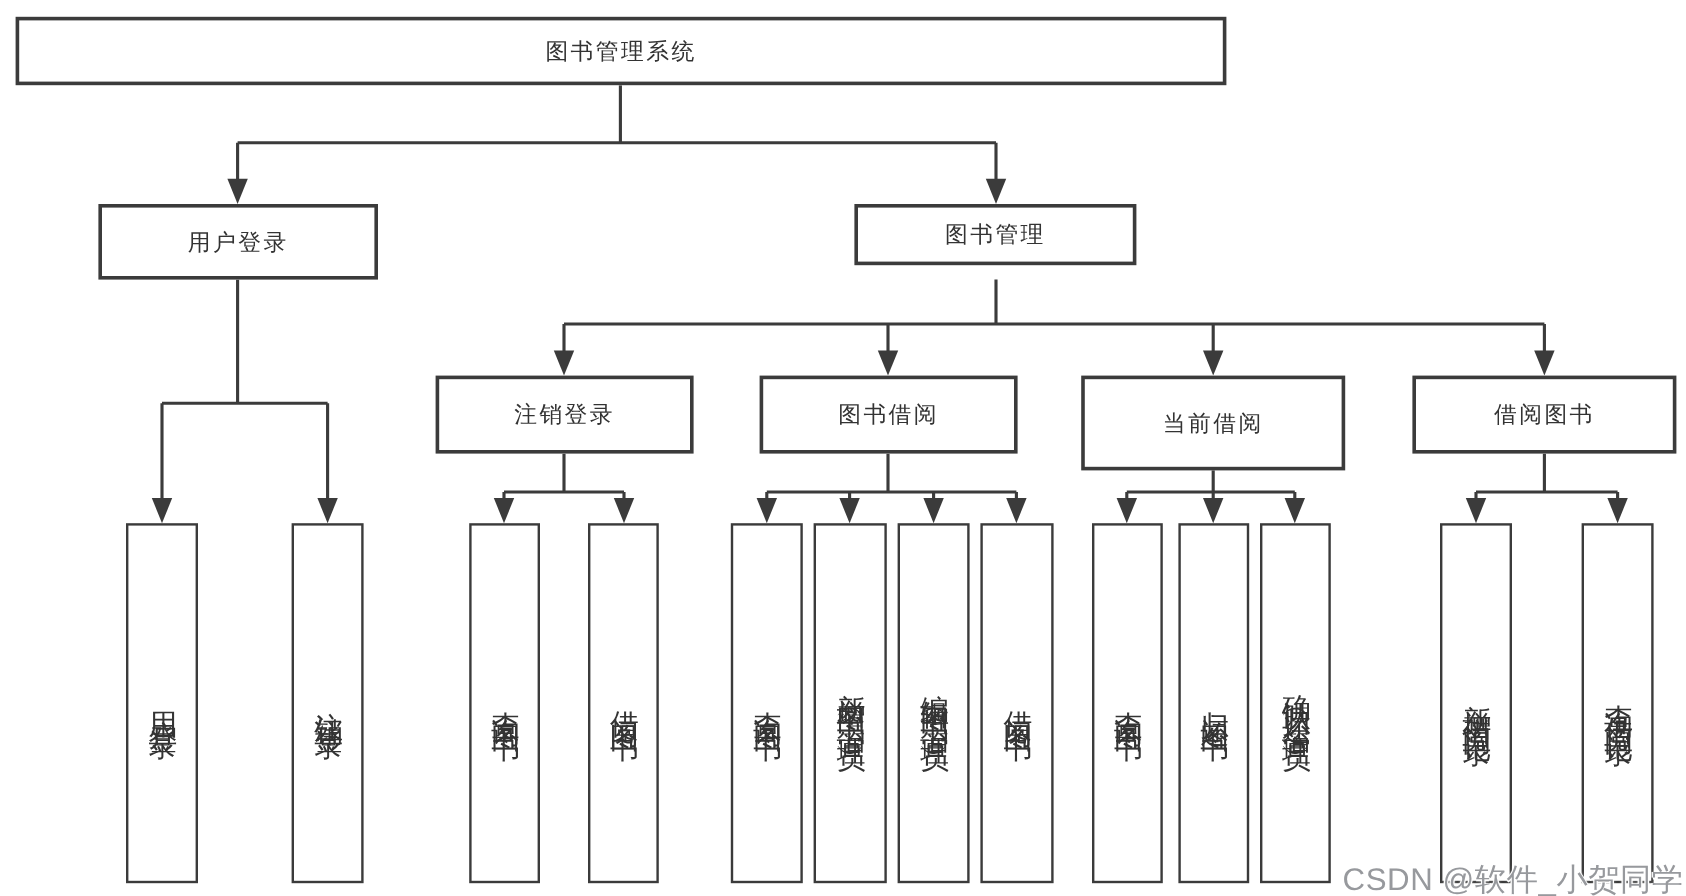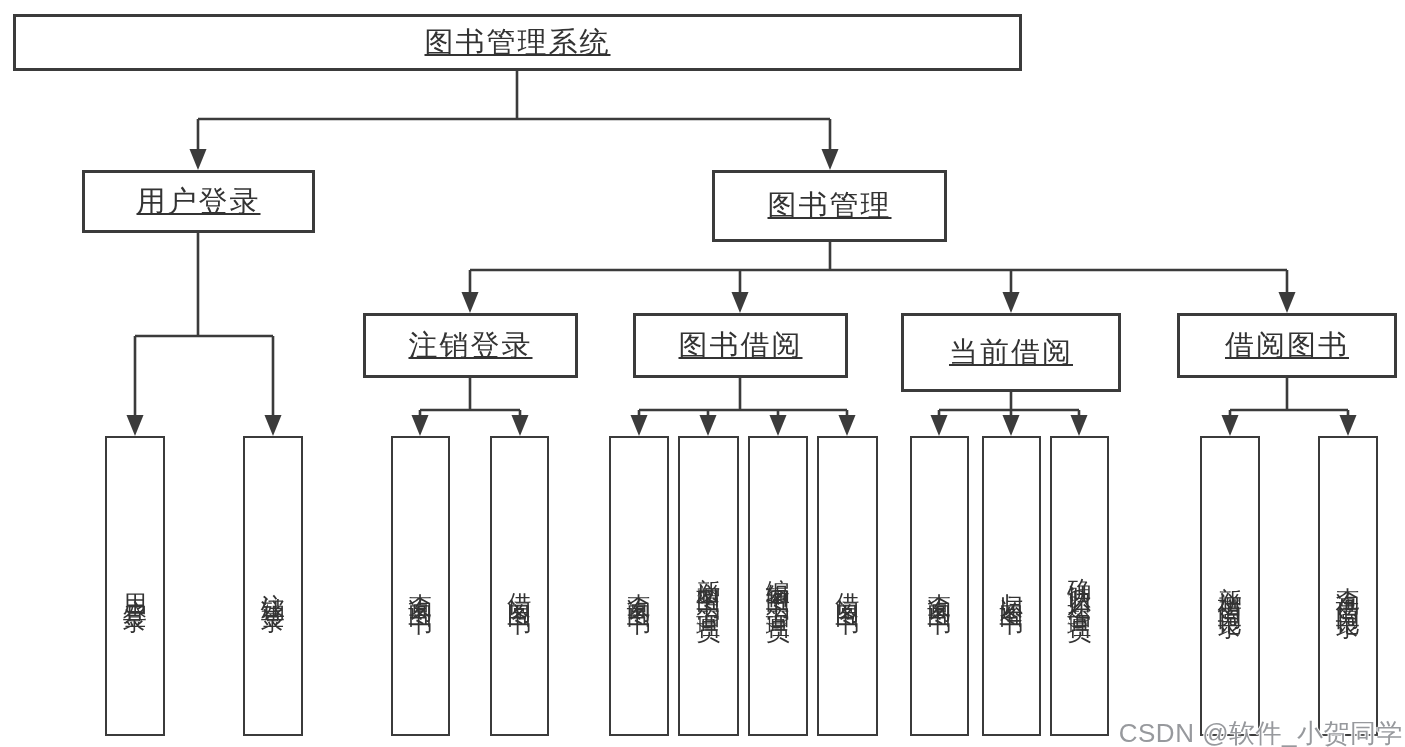--- a/index.html
+++ b/index.html
@@ -23,25 +23,24 @@
   .connectors polygon{fill:var(--line);stroke:none;}
   .box{
     position:absolute;
     background:#ffffff;
     border:3px solid var(--border);
     box-sizing:border-box;
     display:flex;align-items:center;justify-content:center;
     z-index:1;
   }
   .h-label{
-    font-size:29px;
+    font-size:19px;
     letter-spacing:2px;
     color:var(--text);
     white-space:nowrap;
-    text-decoration:underline;
   }
   .leaf{border-width:2.5px;top:436px;height:300px;}
   .v-label{
     writing-mode:vertical-rl;
     text-orientation:mixed;
     font-size:24px;
     letter-spacing:6px;
     line-height:1.15;
     color:var(--text);
     white-space:nowrap;
@@ -98,21 +97,21 @@
     <polygon points="1339.5,415 1356.5,415 1348,436"></polygon>
   </svg>
 
   <div class="box" style="left:13px;top:14px;width:1009px;height:57px">
     <span class="h-label">图书管理系统</span>
   </div>
 
   <div class="box" style="left:82px;top:170px;width:233px;height:63px">
     <span class="h-label">用户登录</span>
   </div>
-  <div class="box" style="left:712px;top:170px;width:235px;height:72px">
+  <div class="box" style="left:712px;top:170px;width:235px;height:51px">
     <span class="h-label">图书管理</span>
   </div>
 
   <div class="box" style="left:363px;top:313px;width:215px;height:65px">
     <span class="h-label">注销登录</span>
   </div>
   <div class="box" style="left:633px;top:313px;width:215px;height:65px">
     <span class="h-label">图书借阅</span>
   </div>
   <div class="box" style="left:901px;top:313px;width:220px;height:79px">

